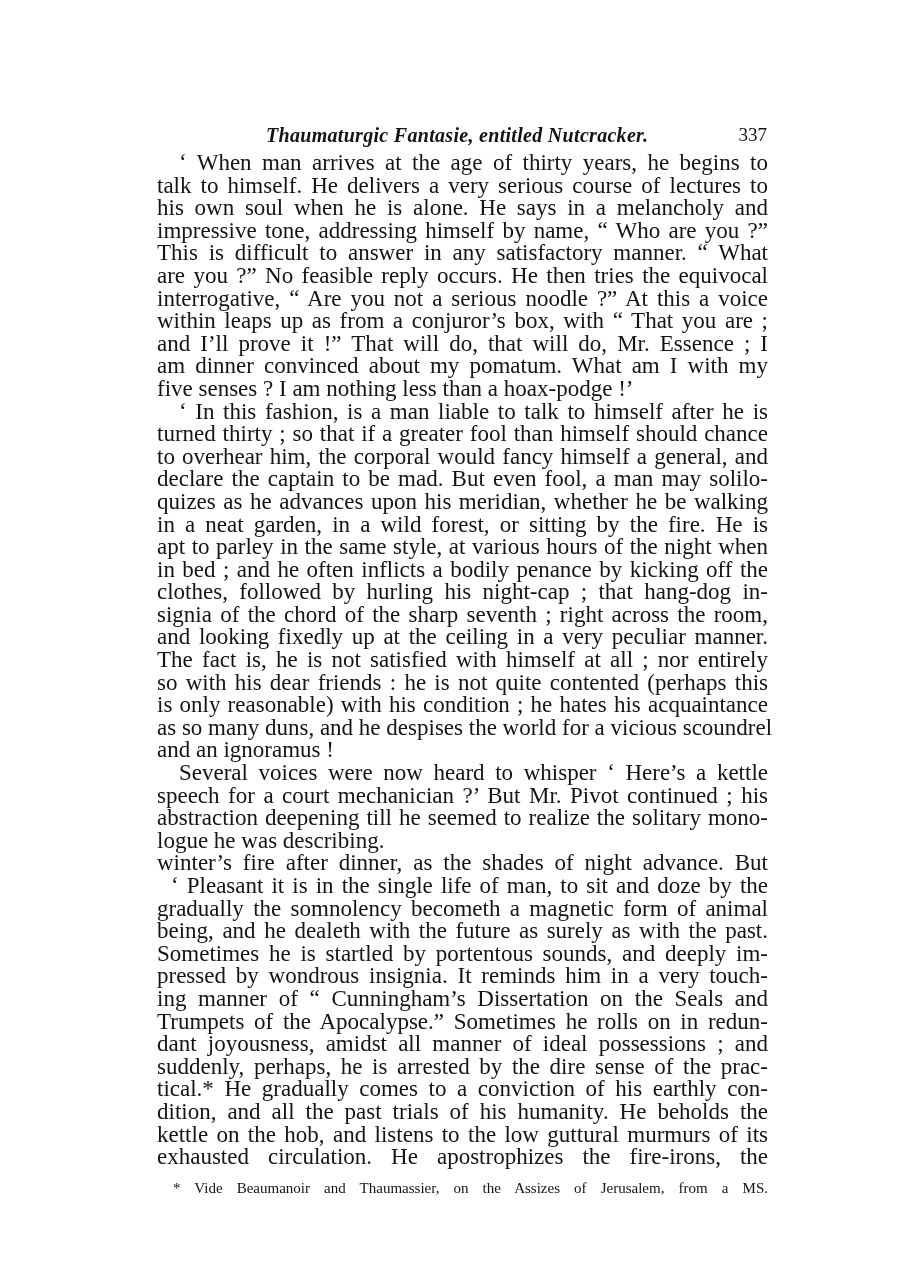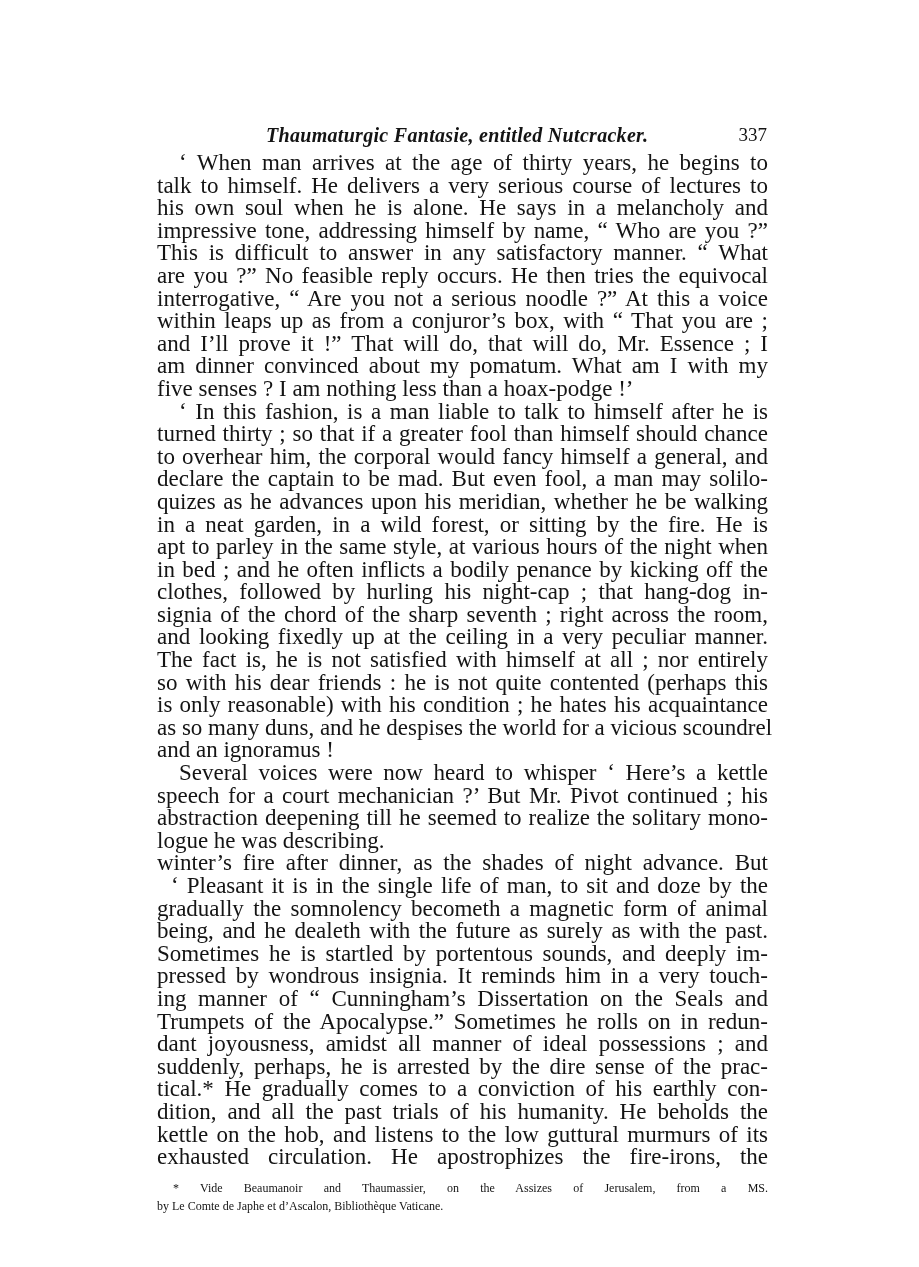--- a/index.html
+++ b/index.html
@@ -63,21 +63,21 @@
     .line.indent-small {
       padding-left: 14px;
     }
     .footnote {
       margin-top: 10px;
     }
     .fn-line {
       display: block;
       height: 18px;
       line-height: 18px;
-      font-size: 12px;
+      font-size: 15px;
       white-space: nowrap;
       text-align: justify;
       text-align-last: justify;
     }
     .fn-line.indent { padding-left: 16px; }
     .fn-line.last { text-align-last: left; }
   </style>
 </head>
 <body>
 
@@ -144,16 +144,15 @@
       <span class="line">tical.*  He gradually comes to a conviction of his earthly con-</span>
       <span class="line">dition, and all the past trials of his humanity.  He beholds the</span>
       <span class="line">kettle on the hob, and listens to the low guttural murmurs of its</span>
       <span class="line">exhausted circulation.  He apostrophizes the fire-irons, the</span>
     </div>
 
   </div>
 
   <div class="footnote">
     <span class="fn-line indent">* Vide Beaumanoir and Thaumassier, on the Assizes of Jerusalem, from a MS.</span>
-    <span class="fn-line last">by Le Comte de Japhe et d’Ascalon, Bibliothèque Vaticane.</span>
   </div>
 
 </div>
 
 </body></html>

